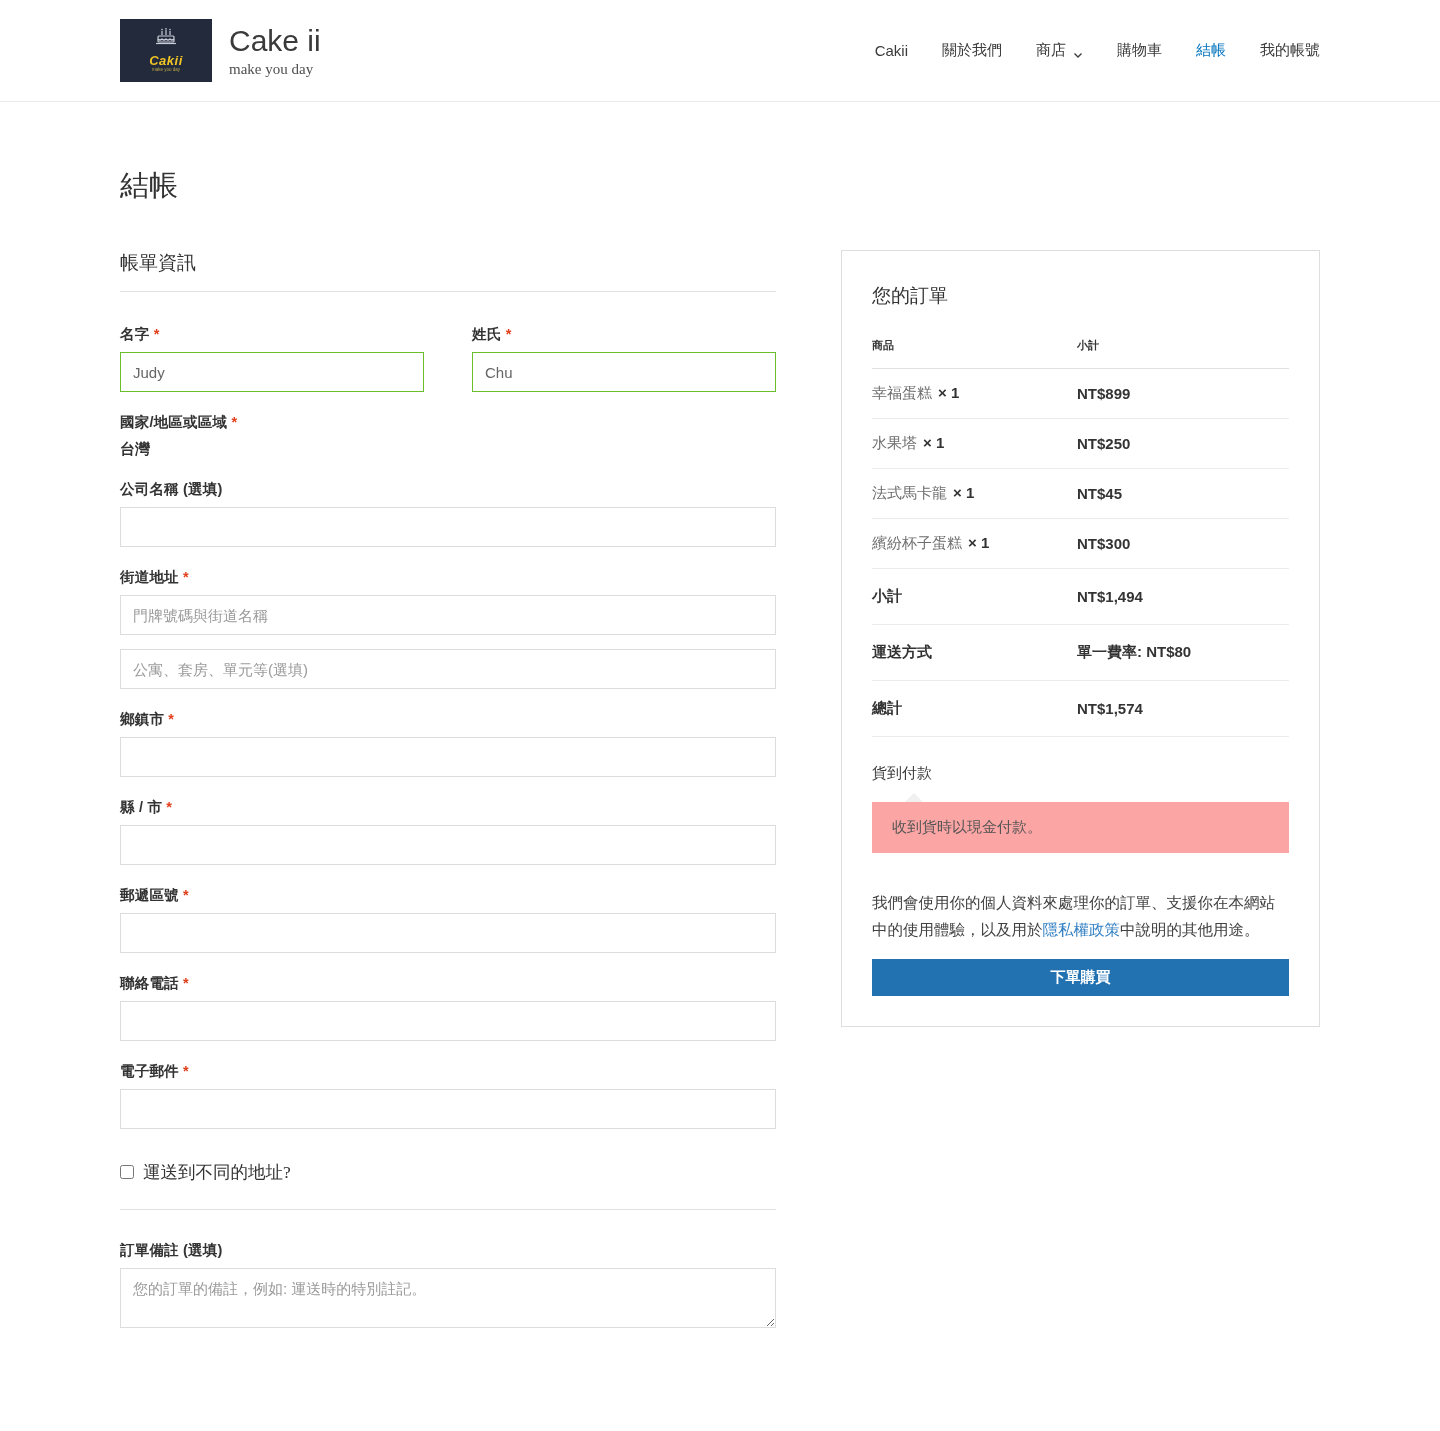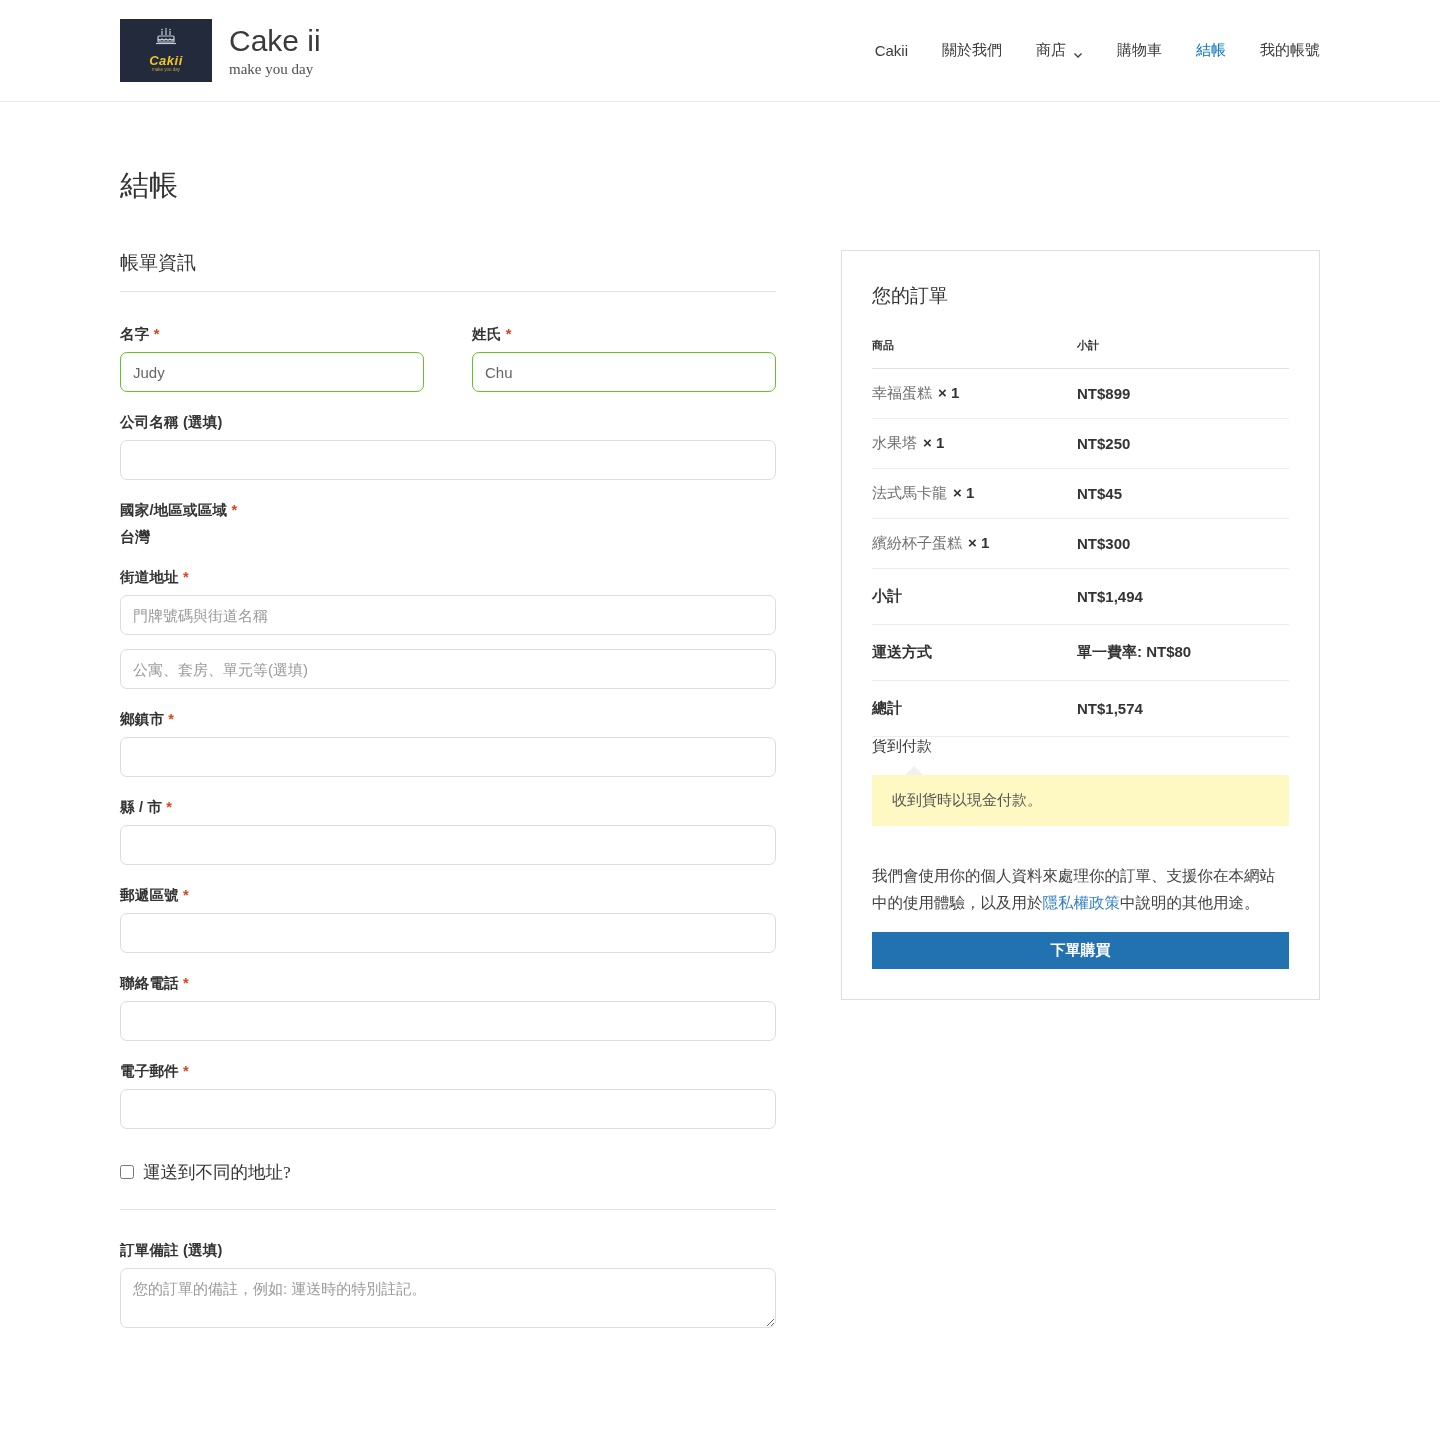--- a/index.html
+++ b/index.html
@@ -62,21 +62,21 @@
   .billing-fields { padding-top: 33px; }
   .form-row { margin-bottom: 21px; }
   .field-label {
     display: block; font-size: 14.5px; font-weight: 700; color: #333;
     margin-bottom: 8px; letter-spacing: 0.2px;
   }
   .req { color: #e2401c; font-weight: 700; }
   .txt-input, .txt-area {
     width: 100%; border: 1px solid #ddd; background: #fff;
     font-family: "Liberation Sans", "DejaVu Sans", sans-serif;
-    font-size: 15px; color: #666; padding: 0 12px; height: 40px; border-radius: 7px;
+    font-size: 15px; color: #666; padding: 0 12px; height: 40px; border-radius: 0;
   }
   .txt-input::placeholder, .txt-area::placeholder { color: #9a9a9a; opacity: 1; }
   .txt-input.valid { border-color: #69bf29; }
   .txt-area { height: 60px; padding: 9px 12px; line-height: 1.4; }
   .name-row { display: flex; gap: 48px; align-items: center; }
   .name-row .half { flex: 1; }
   .country-value { font-weight: 700; color: #333; font-size: 15px; margin-top: 2px; }
   .addr2 { margin-top: 14px; }
   .ship-row { margin: 31px 0 0; display: flex; align-items: center; gap: 9px; }
   .ship-row input[type="checkbox"] { width: 14px; height: 14px; margin: 0; cursor: pointer; }
@@ -97,23 +97,23 @@
     padding: 0 0 15px; border-bottom: 1px solid #e1e1e1;
   }
   .order-table th.col-subtotal, .order-table td.cell-price { width: 212px; }
   .order-table td { padding: 15px 0; border-bottom: 1px solid #ececec; font-size: 15px; vertical-align: middle; }
   .item-name { color: #6d6d6d; }
   .item-qty { color: #333; font-weight: 700; margin-left: 6px; }
   .cell-price, .total-value { color: #333; font-weight: 700; }
   tr.total-row td { padding: 18px 0; }
   .total-label { font-weight: 700; color: #333; }
 
-  .payment-method { font-size: 15px; color: #3a3a3a; }
+  .payment-method { margin-top: 27px; font-size: 15px; color: #3a3a3a; }
   .payment-desc {
-    position: relative; margin-top: 19px; background: #fef9c3;
+    position: relative; margin-top: 19px; background: #fca5a5;
     padding: 16px 20px; color: #555; font-size: 15px;
   }
   .payment-desc::before {
     content: ""; position: absolute; top: -9px; left: 33px;
     border-left: 9px solid transparent; border-right: 9px solid transparent;
     border-bottom: 9px solid #f0f0f0;
   }
   .privacy {
     margin-top: 36px;
     font-family: "Liberation Serif", "DejaVu Serif", serif;
@@ -199,27 +199,27 @@
             <label class="field-label"><span>名字</span> <span class="req">*</span></label>
             <input type="text" class="txt-input valid" value="Judy" style="">
           </div>
           <div class="half">
             <label class="field-label"><span>姓氏</span> <span class="req">*</span></label>
             <input type="text" class="txt-input valid" value="Chu" style="">
           </div>
         </div>
 
         <div class="form-row">
-          <label class="field-label">公司名稱 (選填)</label>
-          <input type="text" class="txt-input" style="">
-        </div>
-
-        <div class="form-row">
           <label class="field-label"><span>國家/地區或區域</span> <span class="req">*</span></label>
           <div class="country-value">台灣</div>
+        </div>
+
+        <div class="form-row">
+          <label class="field-label">公司名稱 (選填)</label>
+          <input type="text" class="txt-input" style="">
         </div>
 
         <div class="form-row">
           <label class="field-label"><span>街道地址</span> <span class="req">*</span></label>
           <input type="text" class="txt-input" placeholder="門牌號碼與街道名稱" style="">
           <input type="text" class="txt-input addr2" placeholder="公寓、套房、單元等(選填)" style="">
         </div>
 
         <div class="form-row">
           <label class="field-label"><span>鄉鎮市</span> <span class="req">*</span></label>

